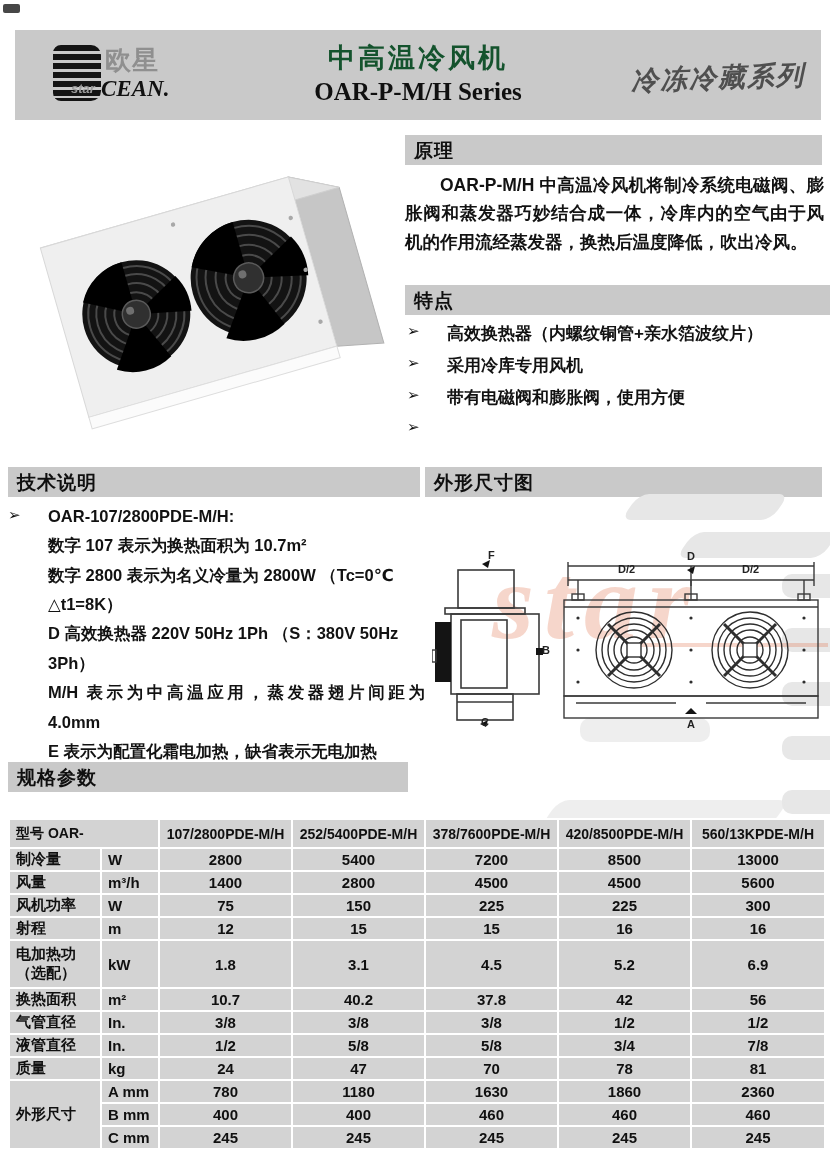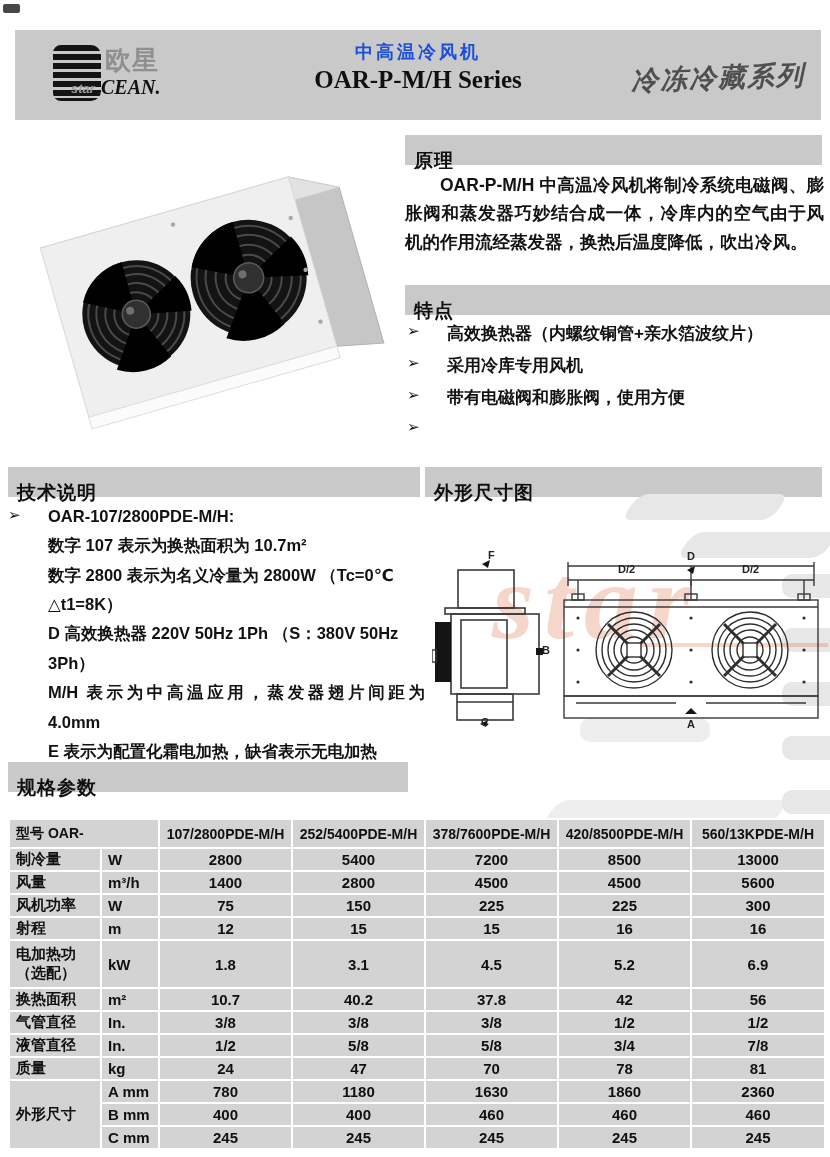--- a/index.html
+++ b/index.html
@@ -14,34 +14,34 @@
 
   
   .header-band { position:absolute; left:15px; top:30px; width:806px; height:90px;
     background:#c9c9c9; }
   .logo { position:absolute; left:38px; top:13px; width:150px; height:66px; }
   .logo-o { position:absolute; left:0; top:2px; }
   .logo-cn { position:absolute; left:52px; top:0px; font-size:26px; font-weight:700;
     color:#8f8f8f; letter-spacing:1px; }
   .logo-star { position:absolute; left:18px; top:38px; font-size:13px; font-style:italic;
     font-weight:700; color:#9b9b9b; }
-  .logo-ocean { position:absolute; left:48px; top:33px; font-size:20px; font-weight:900;
+  .logo-ocean { position:absolute; left:48px; top:33px; font-size:23px; font-weight:900;
     font-style:italic; color:#111; letter-spacing:0px; font-family:"Liberation Serif","DejaVu Serif",serif; }
   .title-block { position:absolute; left:230px; right:230px; top:10px; text-align:center; }
-  .title-cn { font-size:18px; font-weight:700; letter-spacing:3px;
-    font-family:"Liberation Serif","DejaVu Serif",serif; color:#1d4ed8; }
+  .title-cn { font-size:27px; font-weight:700; letter-spacing:3px;
+    font-family:"Liberation Serif","DejaVu Serif",serif; color:#14532d; }
   .title-en { font-size:25px; font-weight:700; margin-top:2px;
     font-family:"Liberation Serif","DejaVu Serif",serif; color:#101010; }
   .series-cal { position:absolute; right:16px; top:30px; font-size:27px; font-weight:700;
     font-style:italic; color:#4f4f4f; letter-spacing:2px;
     font-family:"Liberation Serif","DejaVu Serif",serif; transform:rotate(-2deg); }
 
   
   .secbar { position:absolute; height:30px; background:#c9c9c9; font-size:19px;
-    font-weight:700; color:#0f0f0f; padding:13px 0 0 9px; letter-spacing:1px; }
+    font-weight:700; color:#0f0f0f; padding:3px 0 0 9px; letter-spacing:1px; }
 
   
   .principle-body { position:absolute; left:405px; top:171px; width:419px;
     font-size:17.5px; font-weight:700; line-height:1.62; text-indent:2em;
     text-align:justify; color:#121212; }
   .features-list { position:absolute; left:407px; top:322px; width:418px;
     list-style:none; }
   .features-list li { display:flex; margin-bottom:9px; font-size:17px; font-weight:700;
     color:#121212; }
   .arrow-bullet { width:40px; flex:0 0 40px; font-size:15px; color:#101010; }

